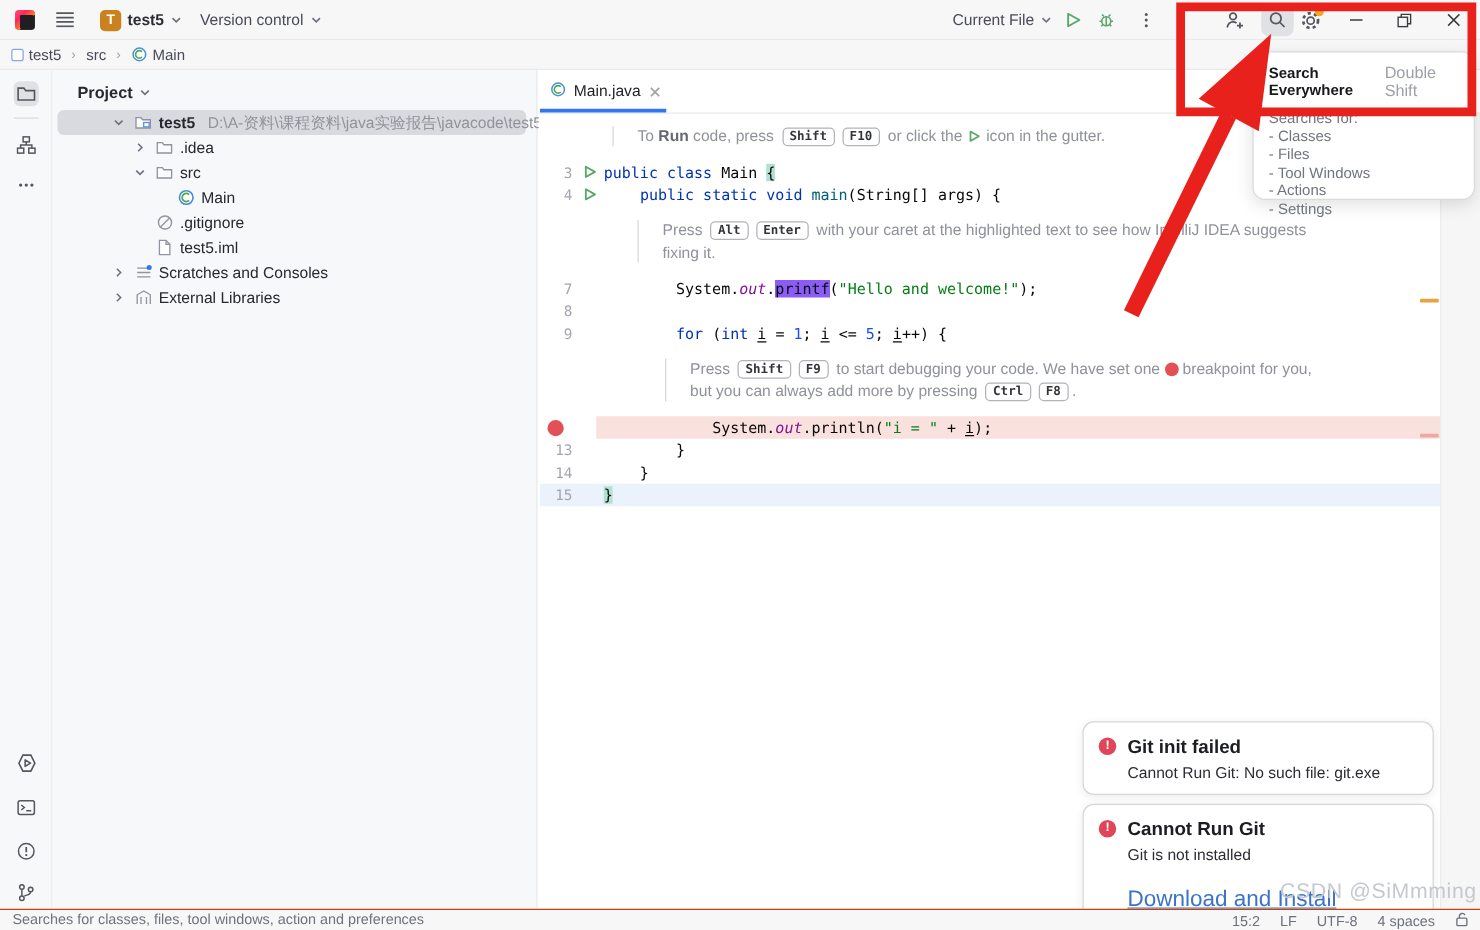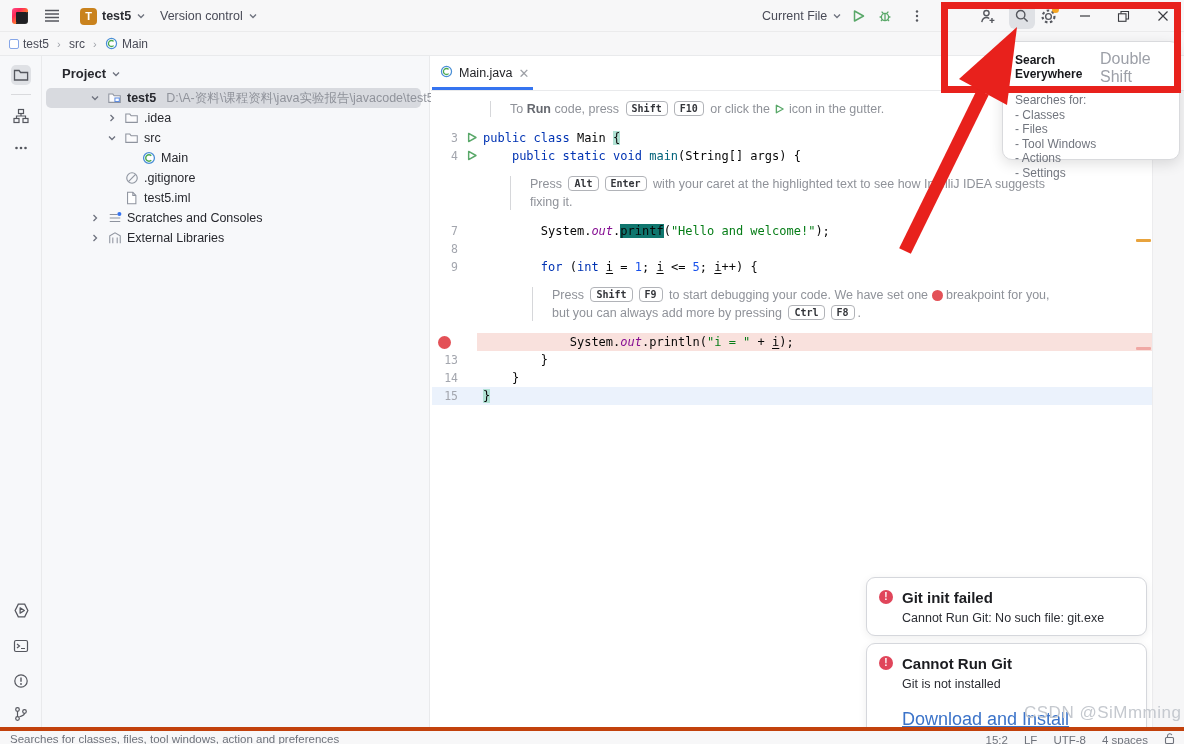--- a/index.html
+++ b/index.html
@@ -61,48 +61,48 @@
   .gut-num { position:absolute; left:0; width:26px; top:0; height:18px; line-height:18px; text-align:right; color:#a3a6ae; font-size:11.5px; }
   .gut-run { position:absolute; left:33px; top:2px; }
   .gut-bp { position:absolute; left:6px; top:3px; width:13px; height:13px; border-radius:50%; background:#e35157; }
   .code-text { position:absolute; left:51px; top:0; height:18px; line-height:18px; white-space:pre; color:#080808; }
   .sg-kw { color:#0033b3; }
   .sg-str { color:#067d17; }
   .sg-num { color:#1750eb; }
   .sg-fld { color:#871094; font-style:italic; }
   .sg-mth { color:#00627a; }
   .sg-var { text-decoration:underline; text-underline-offset:2px; }
-  .sg-hlY { background:#0f766e; }
+  .sg-hlY { background:#8b5cf6; }
   .sg-hlT { background:#b0e1d3; }
 
   .tip { position:absolute; font-family:"Liberation Sans", sans-serif; font-size:12.5px; color:#8f9299; }
   .tip-bar { position:absolute; left:-20px; top:1px; bottom:1px; width:1px; background:#d6d7da; }
   .tip-line { height:18px; line-height:18px; white-space:pre-wrap; }
   .tip-b { color:#65686f; font-weight:bold; }
   .kcap { display:inline-block; border:1px solid #b1b3b8; border-radius:4px; background:#fff; padding:0 5px; margin:0 3px; font-family:"DejaVu Sans Mono", monospace; font-weight:bold; font-size:10px; line-height:13px; color:#33353a; vertical-align:1px; }
   .tip-ic { display:inline-block; vertical-align:-2px; }
 
   
   .notif { position:absolute; left:866px; width:281px; background:#fff; border:1px solid #d5d7dc; border-radius:9px; box-shadow:0 2px 8px rgba(0,0,0,.07); padding:11px 12px 10px 12px; }
   .notif-row { display:flex; gap:9px; }
   .notif-ico { flex:none; width:14px; height:14px; margin-top:1px; border-radius:50%; background:#e0455a; color:#fff; font-size:10px; font-weight:bold; text-align:center; line-height:14px; }
   .notif-title { font-weight:bold; font-size:15px; color:#1c1d21; }
   .notif-body { font-size:12.5px; color:#2b2d33; margin-top:5px; }
   .notif-link { font-size:18px; color:#3b73c9; margin-top:18px; display:inline-block;text-decoration:underline; }
 
   
-  .statusbar { position:absolute; left:0; bottom:0; width:1184px; height:17px; background:#f7f7f8; border-top:4px solid #c2410c; font-size:11.5px; color:#6e727b; }
+  .statusbar { position:absolute; left:0; bottom:0; width:1184px; height:17px; background:#f7f7f8; border-top:1px solid #c2410c; font-size:11.5px; color:#6e727b; }
   .sb-left { position:absolute; left:10px; top:1px; line-height:15px; }
   .sb-right { position:absolute; right:8px; top:1px; display:flex; gap:16px; line-height:15px; align-items:center; }
 
   
   .tooltip { position:absolute; left:1002px; top:41px; width:178px; height:119px; background:#fff; border:1px solid #d9dadd; border-radius:10px; box-shadow:0 4px 14px rgba(0,0,0,.12); padding:8px 12px; z-index:30; }
   .tt-titlerow { display:flex; justify-content:space-between; align-items:baseline; }
   .tt-title { font-size:12px; font-weight:bold; color:#17181c; }
-  .tt-shortcut { font-size:16px; color:#9da0a8; }
+  .tt-shortcut { font-size:13px; color:#9da0a8; }
   .tt-heading { font-size:12px; color:#71757e; margin-top:7px; line-height:14.5px; }
   .tt-item { font-size:12px; color:#71757e; line-height:14.5px; }
 
   
   .anno-rect { position:absolute; left:941px; top:2px; width:240px; height:91px; border:7px solid #e8211c; z-index:60; }
   .anno-svg { position:absolute; left:0; top:0; z-index:61; pointer-events:none; }
   .watermark { position:absolute; left:1024px; top:703px; font-size:17px; color:#c5c9cf; z-index:45; letter-spacing:.5px; }
   [data-interactable] { cursor:default; }
 </style>
 </head>

